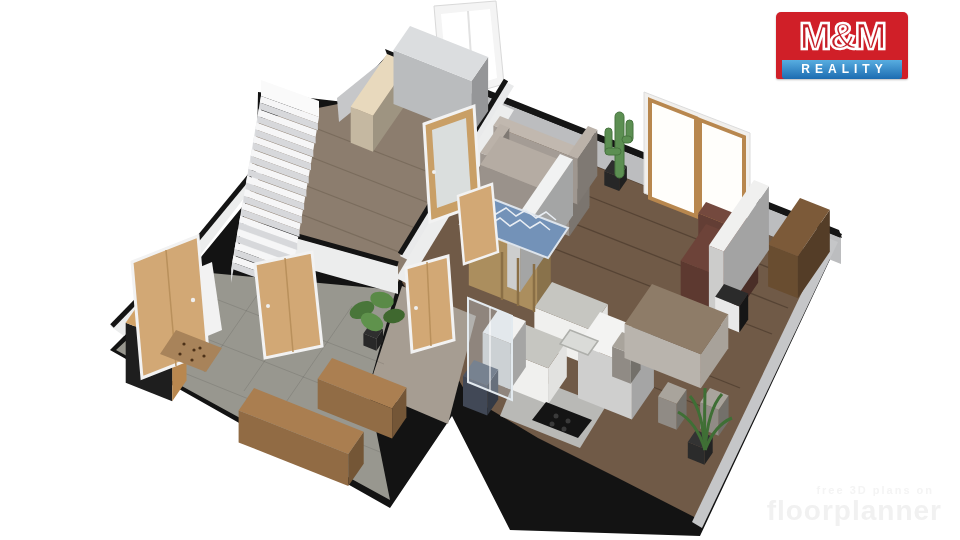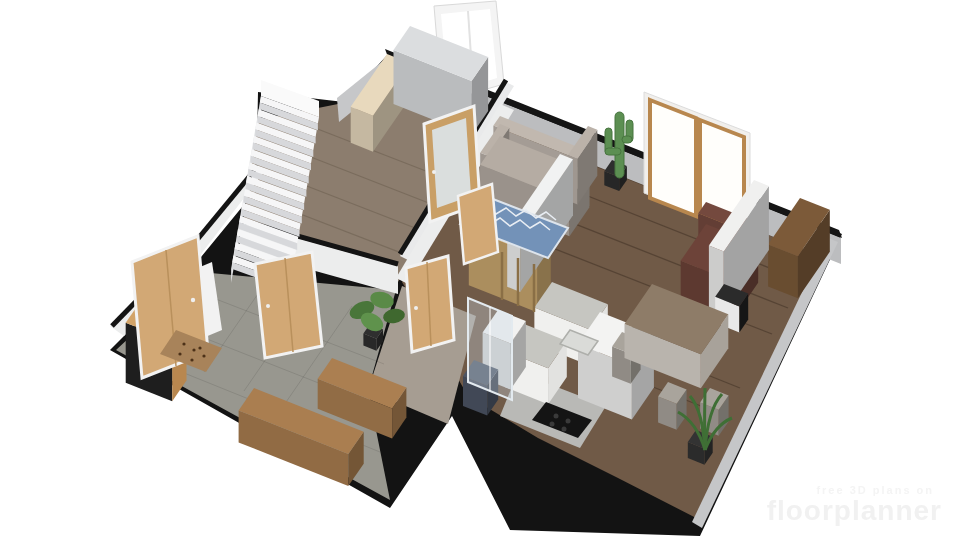--- a/index.html
+++ b/index.html
@@ -377,19 +377,27 @@
     <g stroke="#3f6f35" stroke-width="3" fill="none">
       <path d="M705,450 C703,425 700,408 690,396"></path>
       <path d="M705,450 C707,422 712,405 722,394"></path>
       <path d="M705,450 C704,418 705,400 705,388"></path>
       <path d="M705,450 C699,430 689,418 678,412"></path>
       <path d="M705,450 C712,432 722,422 732,418"></path>
     </g>
   </g>
 </svg>
 
+  <div class="logo">
+    <div class="logo-red">
+      <div class="logo-mm">M&amp;M</div>
+      <div class="logo-blue">
+        <div class="logo-reality">REALITY</div>
+      </div>
+    </div>
+  </div>
 
   <div class="watermark">
     <div class="wm-small">free 3D plans on</div>
     <div class="wm-big">floorplanner</div>
   </div>
 
 </div>
 
 </body></html>

